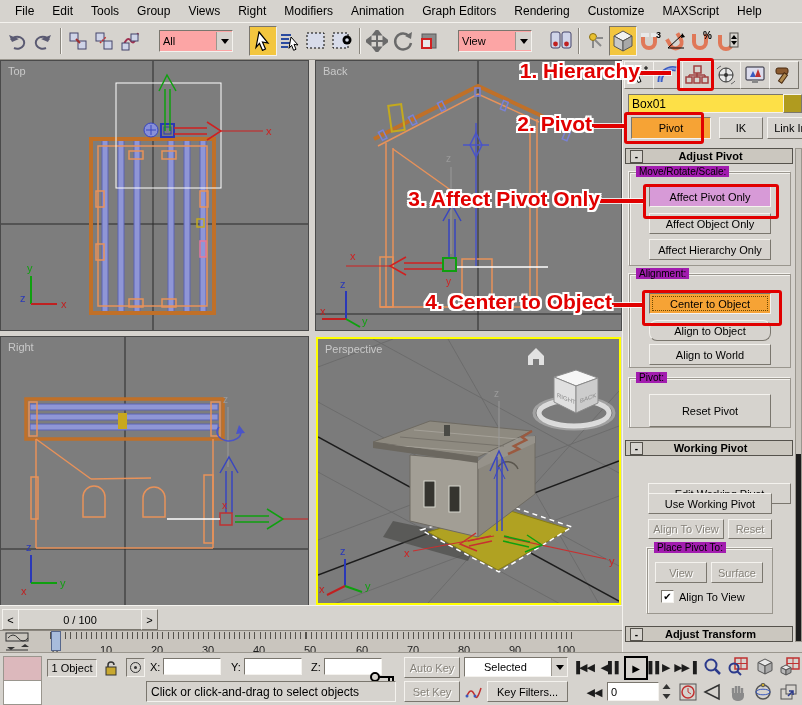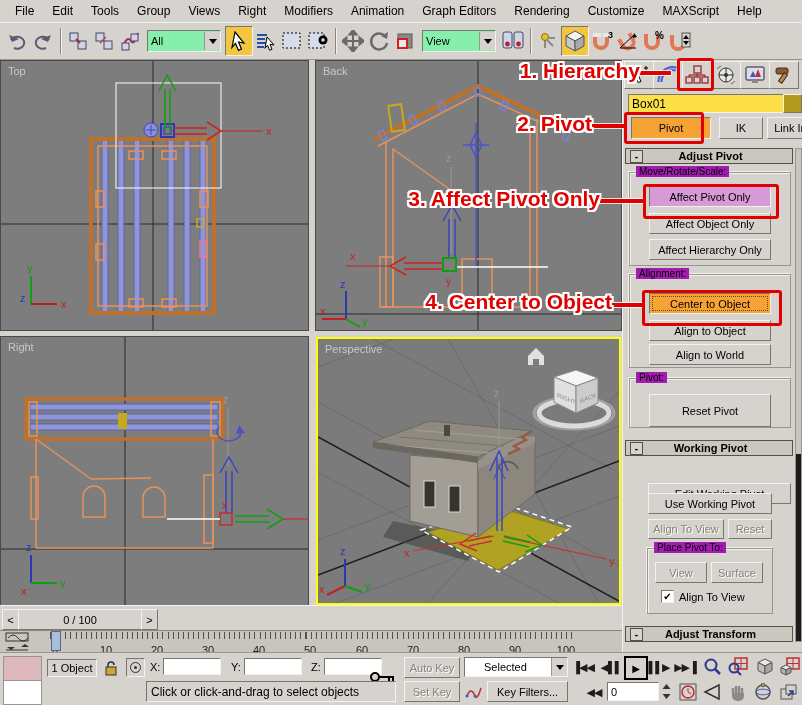--- a/index.html
+++ b/index.html
@@ -7,21 +7,21 @@
        font-family:"Liberation Sans","DejaVu Sans",sans-serif;font-size:12px;color:#000;
        overflow:hidden;-webkit-user-select:none;user-select:none;}
   .abs{position:absolute;}
   
   .menubar{left:0;top:0;width:802px;height:22px;display:flex;align-items:center;padding-left:6px;box-sizing:border-box;background:#d6d3ce;}
   .menuitem{padding:2px 9px;white-space:nowrap;}
   .toolbar{left:0;top:22px;width:802px;height:38px;display:flex;align-items:center;padding-left:4px;box-sizing:border-box;background:#d6d3ce;border-top:1px solid #f4f2ee;border-bottom:1px solid #9a968e;}
   .tb{width:26px;height:28px;display:flex;align-items:center;justify-content:center;flex:0 0 auto;}
   .tb.active{background:#f3c63f;border:1px solid;border-color:#7a766e #f4f2ee #f4f2ee #7a766e;}
   .tbsep{width:1px;height:26px;background:#8a867e;box-shadow:1px 0 0 #f4f2ee;margin:0 4px;flex:0 0 auto;}
-  .tbdd{width:72px;height:20px;background:#86efac;border:1px solid;border-color:#7a766e #f4f2ee #f4f2ee #7a766e;display:flex;align-items:center;flex:0 0 auto;margin:0 4px;justify-content:center;}
+  .tbdd{width:72px;height:20px;background:#fca5a5;border:1px solid;border-color:#7a766e #f4f2ee #f4f2ee #7a766e;display:flex;align-items:center;flex:0 0 auto;margin:0 16px;justify-content:center;}
   .tbdd .val{flex:1;padding-left:3px;font-size:11px;}
   .ddbtn{width:15px;height:18px;background:#d6d3ce;border-left:1px solid #9a968e;display:flex;align-items:center;justify-content:center;}
   .ddarrow{width:0;height:0;border-left:4px solid transparent;border-right:4px solid transparent;border-top:5px solid #000;}
   
   .vp{background:#7d7d7d;outline:1px solid #4a4a4a;}
   .vp svg{display:block;}
   .vplabel{fill:#c9c9c9;font-size:11px;font-family:"Liberation Sans",sans-serif;}
   #persp-frame{border:2px solid #ffff00;}
   
   .panel{left:622px;top:60px;width:180px;height:592px;background:#d6d3ce;border-left:1px solid #f4f2ee;box-sizing:border-box;}
@@ -545,21 +545,21 @@
     <div class="grp" style="left:6px;top:112px;width:160px;height:92px;">
       <span class="grplabel">Move/Rotate/Scale:</span>
     </div>
     <span class="btn pressed-plum abs" style="left:26px;top:126px;width:122px;height:21px;">Affect Pivot Only</span>
     <span class="btn abs" style="left:26px;top:153px;width:122px;height:21px;">Affect Object Only</span>
     <span class="btn abs" style="left:26px;top:179px;width:122px;height:21px;">Affect Hierarchy Only</span>
     <div class="grp" style="left:6px;top:214px;width:160px;height:92px;">
       <span class="grplabel">Alignment:</span>
     </div>
     <span class="btn pressed-orange abs" style="left:26px;top:233px;width:122px;height:21px;">Center to Object</span>
-    <span class="btn abs" style="left:26px;top:260px;width:122px;height:21px;">Align to Object</span>
+    <span class="btn abs" style="left:26px;top:260px;width:122px;height:21px;border-radius:8px;">Align to Object</span>
     <span class="btn abs" style="left:26px;top:284px;width:122px;height:21px;">Align to World</span>
     <div class="grp" style="left:6px;top:318px;width:160px;height:48px;">
       <span class="grplabel">Pivot:</span>
     </div>
     <span class="btn abs" style="left:26px;top:334px;width:122px;height:33px;">Reset Pivot</span>
 
     <div class="rollhead" style="top:380px;">
       <span class="minus">-</span>
       <span class="rtitle">Working Pivot</span>
     </div>

